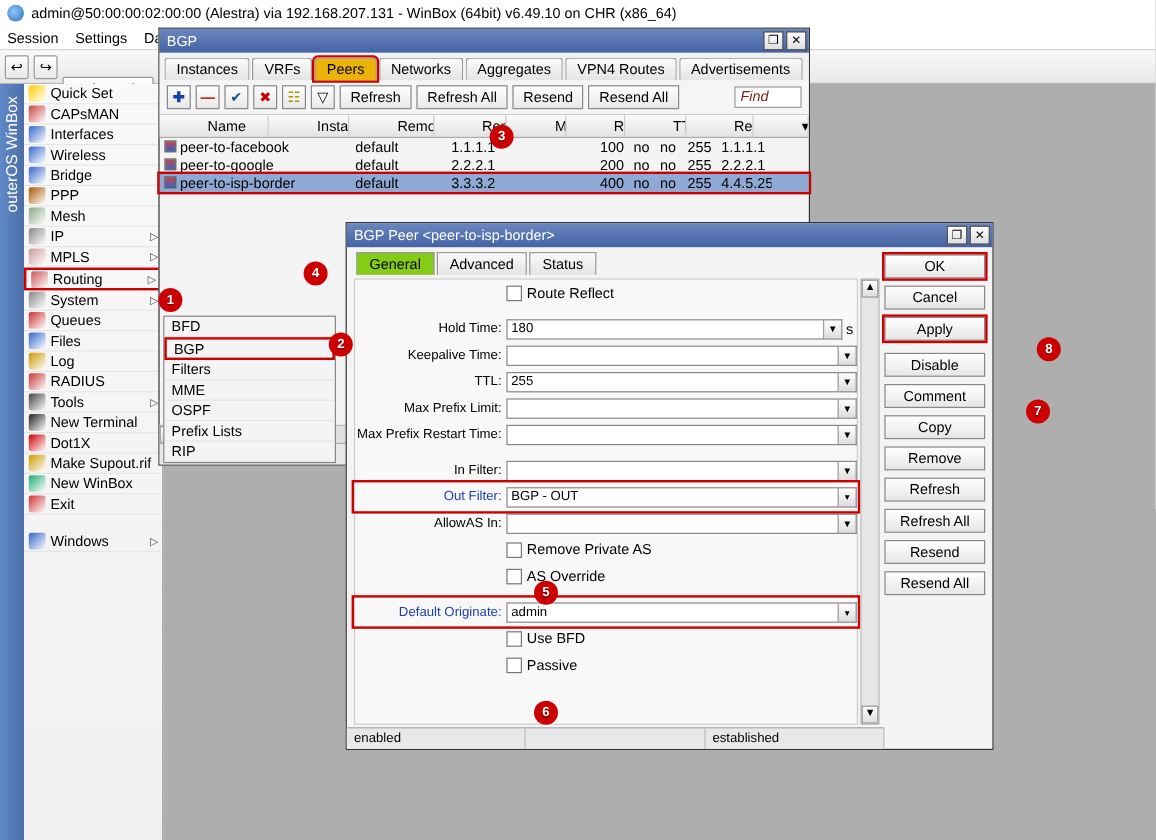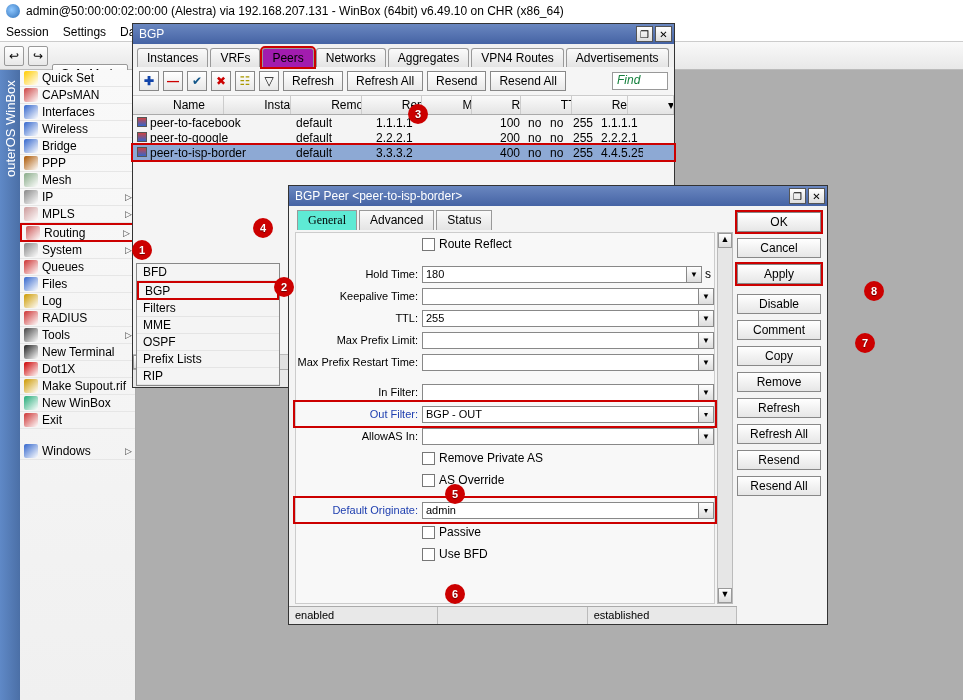--- a/index.html
+++ b/index.html
@@ -21,44 +21,44 @@
   .submenu { position:absolute; left:136px; top:263px; width:144px; background:#f4f4f4; border:1px solid #888; z-index:5;}
   .smitem { height:17px; padding:0 6px; display:flex; align-items:center; border-bottom:1px solid #e4e4e4;}
   .smitem.hi { border:2px solid #c00; height:19px;}
   .win { position:absolute; background:#f4f4f4; border:1px solid #333;}
   .win-title { height:20px; background:linear-gradient(#6a87c0,#4563a4); color:#fff; display:flex; align-items:center; padding:0 2px 0 6px; }
   .win-title .spacer{flex:1;}
   .win-title .tbtn2{width:17px;height:16px;background:linear-gradient(#fff,#ddd);border:1px solid #555;margin-left:2px;display:flex;align-items:center;justify-content:center;font-size:10px;color:#000;}
   .bgp-win { left:132px; top:23px; width:543px; height:365px;}
   .tabs { display:flex; padding:4px 4px 0 4px; gap:2px; background:#f1f1f1;}
   .tab { padding:2px 9px; background:linear-gradient(#fafafa,#e4e4e4); border:1px solid #999; border-bottom:none; border-radius:3px 3px 0 0;}
-  .tab.active{background:#a21caf;}
+  .tab.active{background:#eab308;}
   .tab.hi{outline:2px solid #c00;}
   .toolrow { display:flex; align-items:center; gap:4px; padding:4px 6px; border-bottom:1px solid #ccc; background:#f5f5f5;}
   .sq { width:20px; height:20px; border:1px solid #888; background:linear-gradient(#fff,#e8e8e8); display:inline-flex; align-items:center; justify-content:center;}
   .btn { height:20px; padding:0 8px; border:1px solid #888; background:linear-gradient(#fff,#e8e8e8); display:inline-flex; align-items:center;}
-  .find { width:56px; height:18px; border:1px solid #999; background:#fff; color:#15803d; font-style:italic; padding-left:4px; margin-left:auto;}
+  .find { width:56px; height:18px; border:1px solid #999; background:#fff; color:#7f1d1d; font-style:italic; padding-left:4px; margin-left:auto;}
   .colhdr { display:flex; background:linear-gradient(#fafafa,#e4e4e4); border-bottom:1px solid #aaa; font-size:11px;}
   .colhdr div{border-right:1px solid #ccc; padding:2px 4px; overflow:hidden; white-space:nowrap;margin-left:36px;}
   .rows .row{display:flex; font-size:11px; height:15px; align-items:center;}
   .rows .row.sel{background:#8da9d4;}
   .rows .row.hi{outline:2px solid #c00;}
   .rows .row div{padding:0 4px; overflow:hidden; white-space:nowrap;}
   .c-name{width:159px;} .c-inst{width:80px;} .c-rad{width:92px;} .c-ras{width:60px;text-align:right;} .c-m{width:22px;} .c-r{width:23px;} .c-ttl{width:28px;text-align:right;} .c-rem{width:46px;}
   .status { position:absolute; left:0; right:0; bottom:0; height:18px; background:#e8e8e8; border-top:1px solid #aaa; padding-left:6px; line-height:17px;font-size:11px;}
   .hscroll{position:absolute;left:0;right:0;bottom:18px;height:15px;background:#e6e6e6;border-top:1px solid #bbb;display:flex;}
   .hscroll .ar{width:15px;border:1px solid #999;background:linear-gradient(#fff,#ddd);text-align:center;font-size:9px;line-height:13px;}
   .hscroll .track{flex:1;background:#e0e0e0;}
   
   .peer-win { left:288px; top:185px; width:540px; height:440px;}
   .peer-body{display:flex; height:calc(100% - 20px);}
   .peer-main{flex:1; position:relative;}
   .peer-tabs{display:flex; padding:4px 4px 0 8px; gap:2px;}
   .peer-tab{padding:2px 10px; border:1px solid #999; border-bottom:none;background:linear-gradient(#fafafa,#e4e4e4);}
-  .peer-tab.active{background:#5eead4;font-family:Liberation Serif, serif;}
+  .peer-tab.active{background:#84cc16;}
   .form { position:absolute; top:26px; left:6px; right:22px; bottom:20px; background:#f8f8f8; border:1px solid #ccc;}
   .frow { display:flex; align-items:center; height:22px; }
   .flabel{ width:126px; text-align:right; padding-right:4px; font-size:11px;}
   .finput{ flex:1; height:17px;border:1px solid #888;background:#fff;padding:0 3px;font-size:11px; display:flex; align-items:center;}
   .fdrop{ width:15px; height:17px; border:1px solid #888; border-left:none; background:linear-gradient(#fff,#ddd); font-size:8px; display:flex;align-items:center;justify-content:center;}
   .flabel.link{color:#2040b0;}
   .sidebtns{width:90px; padding:6px 6px 0 0;}
   .sbtn{height:20px;border:1px solid #888;background:linear-gradient(#fff,#e6e6e6);margin-bottom:6px;display:flex;align-items:center;justify-content:center;}
   .sbtn.hi{outline:2px solid #c00;}
   .vscroll{position:absolute;top:26px;right:4px;bottom:20px;width:16px;background:#e6e6e6;border:1px solid #bbb;display:flex;flex-direction:column;}
@@ -358,26 +358,26 @@
           </div>
         <div style="height:8px"></div>
         <div class="frow" style="outline:2px solid #c00;outline-offset:1px;">
             <span class="flabel link">Default Originate:</span>
             <span class="finput">admin</span>
             <span class="fdrop">▾</span>
           </div>
         <div class="frow">
             <span class="flabel"></span>
             <span class="chk"></span>
-            <span>Passive</span>
+            <span>Use BFD</span>
           </div>
         <div class="frow">
             <span class="flabel"></span>
             <span class="chk"></span>
-            <span>Use BFD</span>
+            <span>Passive</span>
           </div>
       </div>
       <div class="vscroll">
         <span class="ar">▲</span>
           <span class="track"></span>
           <span class="ar">▼</span>
       </div>
       <div class="peer-status">
         <div>enabled</div>
         <div></div>

